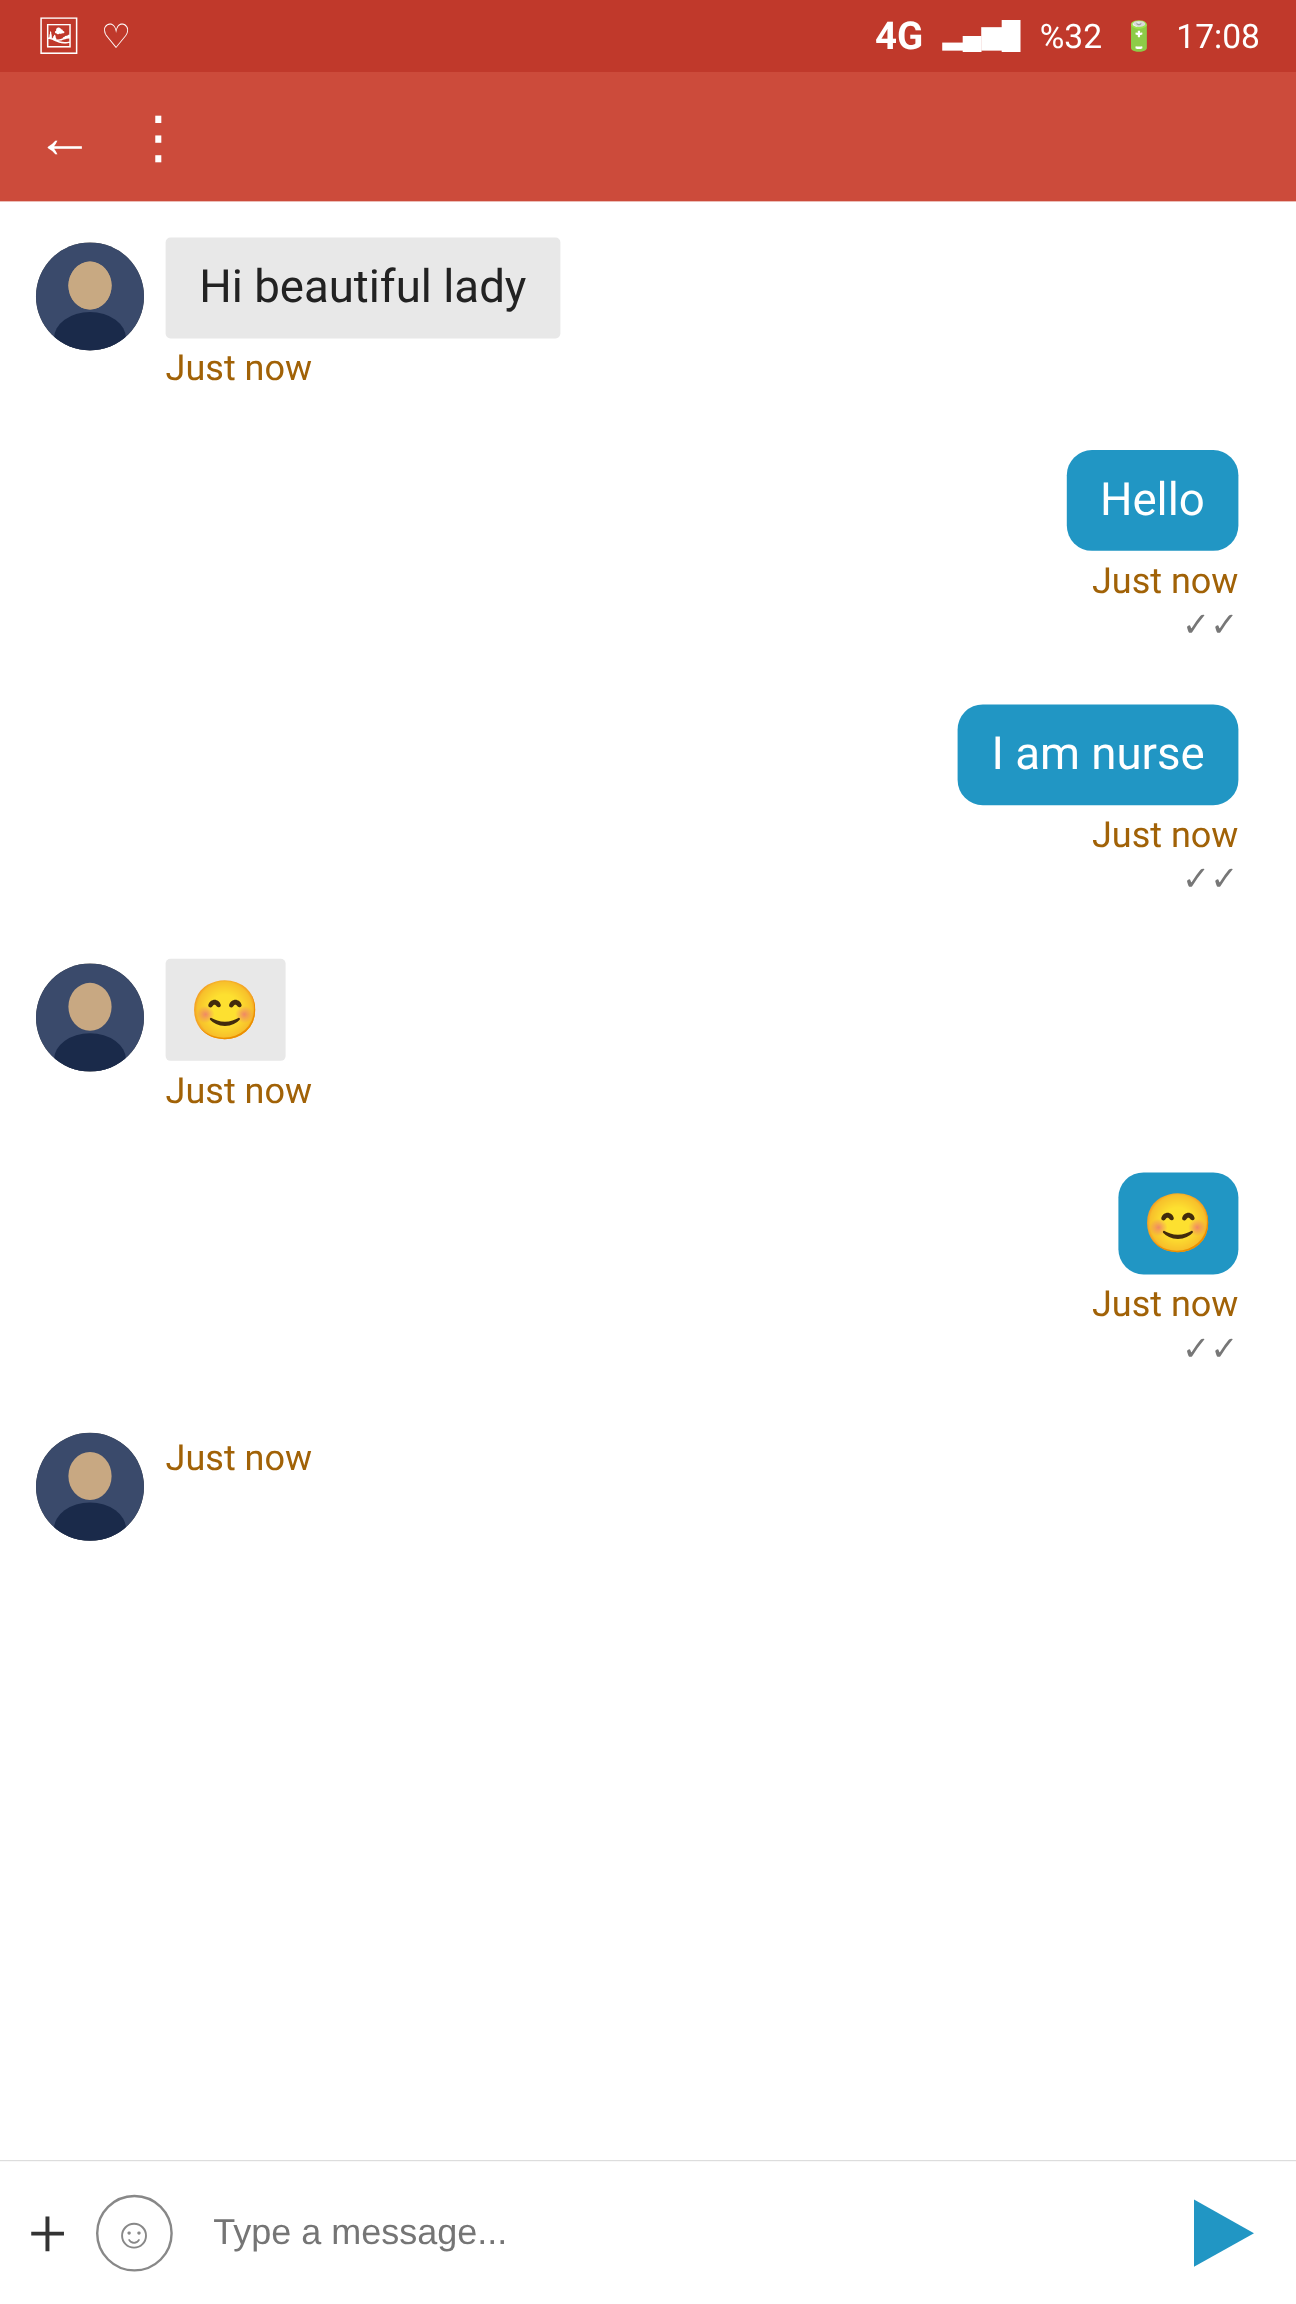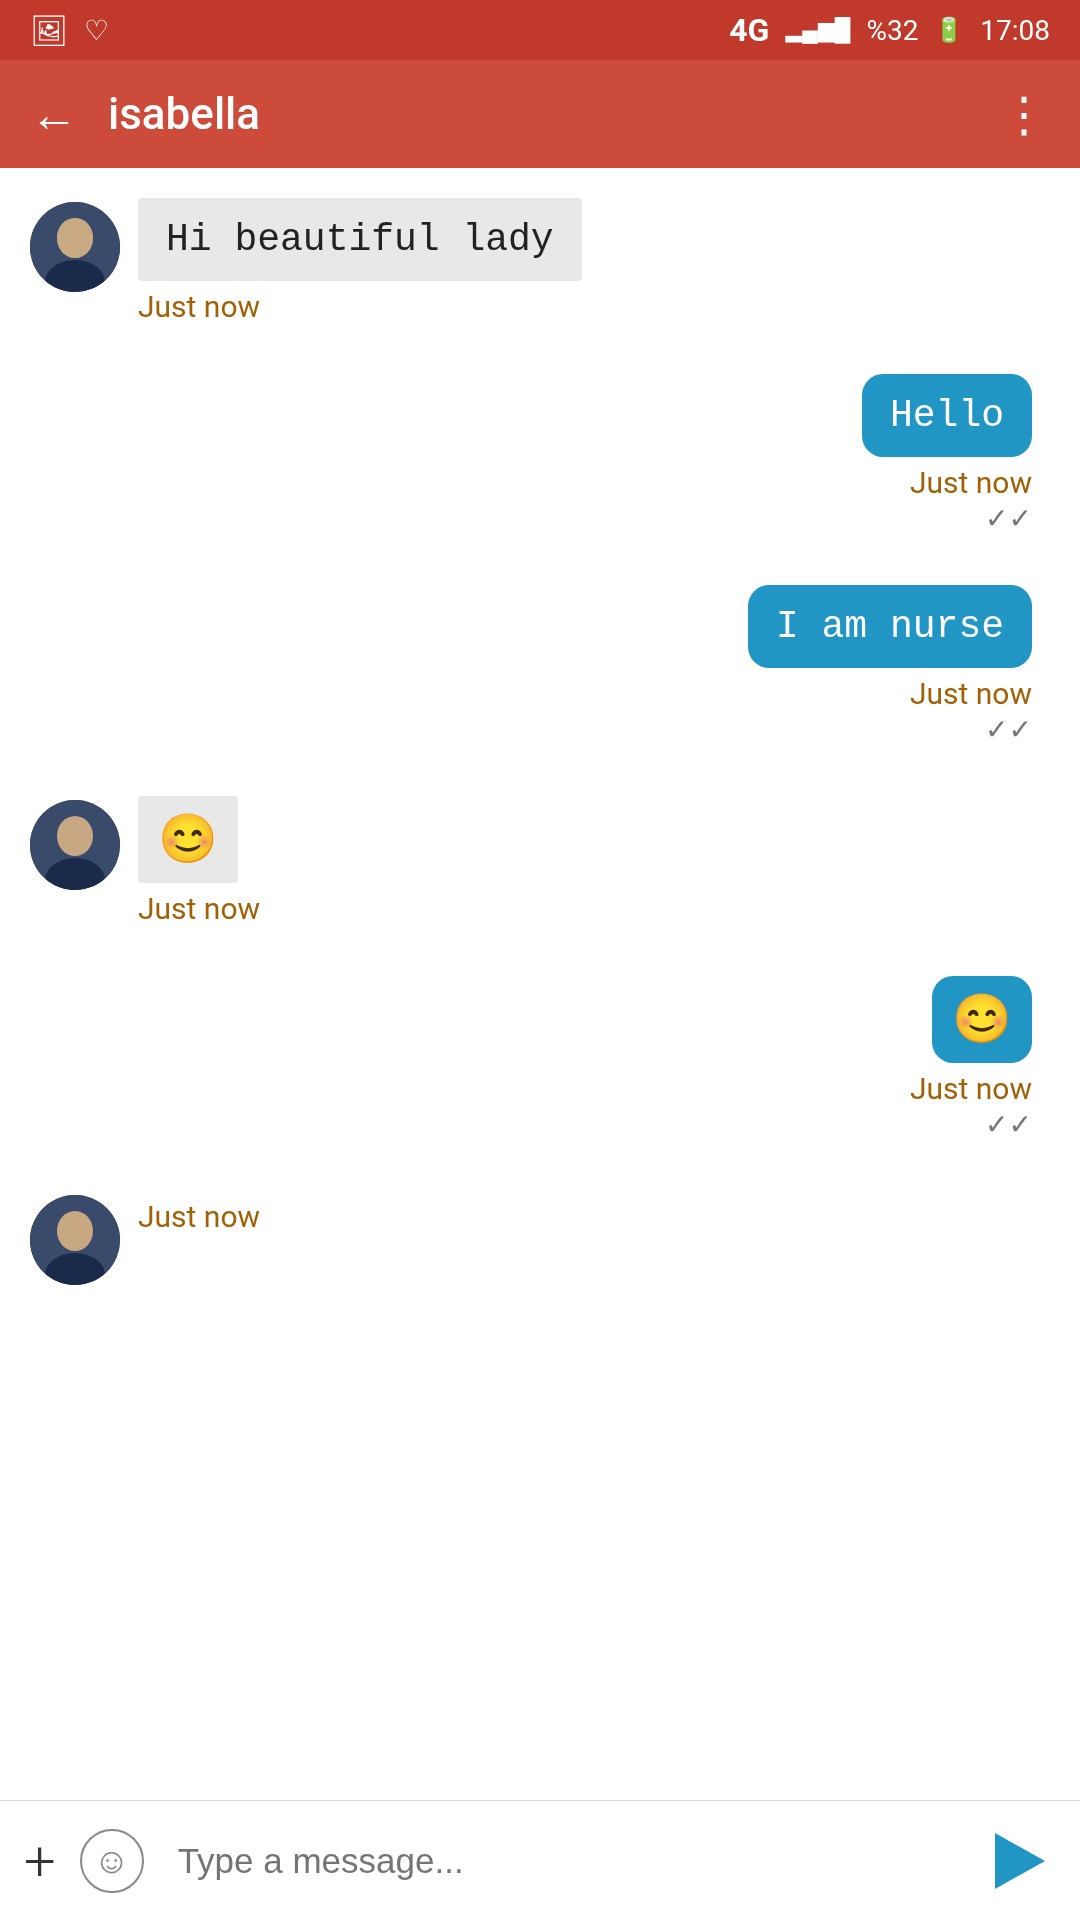--- a/index.html
+++ b/index.html
@@ -111,21 +111,20 @@
       margin-right: 18px;
       align-items: flex-end;
     }
 
     .bubble {
       padding: 20px 28px;
       border-radius: 4px;
       font-size: 38px;
       max-width: 720px;
       word-break: break-word;
-      font-family: Liberation Mono, monospace;
     }
     .bubble.received {
       background: #e8e8e8;
       color: #222;
     }
     .bubble.sent {
       background: #2196c4;
       color: white;
       border-radius: 21px;
     }
@@ -184,21 +183,21 @@
       border: 2px solid #888;
       display: flex;
       align-items: center;
       justify-content: center;
       cursor: pointer;
       font-size: 36px;
       color: #888;
     }
     .input-field {
       flex: 1;
-      font-size: 35px;
+      font-size: 30px;
       color: #6d28d9;
       border: none;
       outline: none;
       background: transparent;
       padding: 0 10px;
     }
     .input-send-btn {
       width: 72px;
       height: 72px;
       display: flex;
@@ -225,21 +224,20 @@
   </div>
   <span style="font-size:32px; font-weight:bold;">4G</span>
   <span style="font-size:22px;">▂▄▆█</span>
   <span>%32</span>
   <span style="font-size:24px;">🔋</span>
   <span>17:08</span>
 </div>
 
 <div class="header">
   <span class="header-back">←</span>
-  <span class="header-title">isabella</span>
   <span class="header-menu">⋮</span>
 </div>
 
 <div class="chat-area">
 
   <div class="msg-group">
     <div class="message-row received">
       <div class="avatar">
         <svg viewBox="0 0 90 90" xmlns="http://www.w3.org/2000/svg">
           <rect width="90" height="90" fill="#3a4a6b"></rect>

